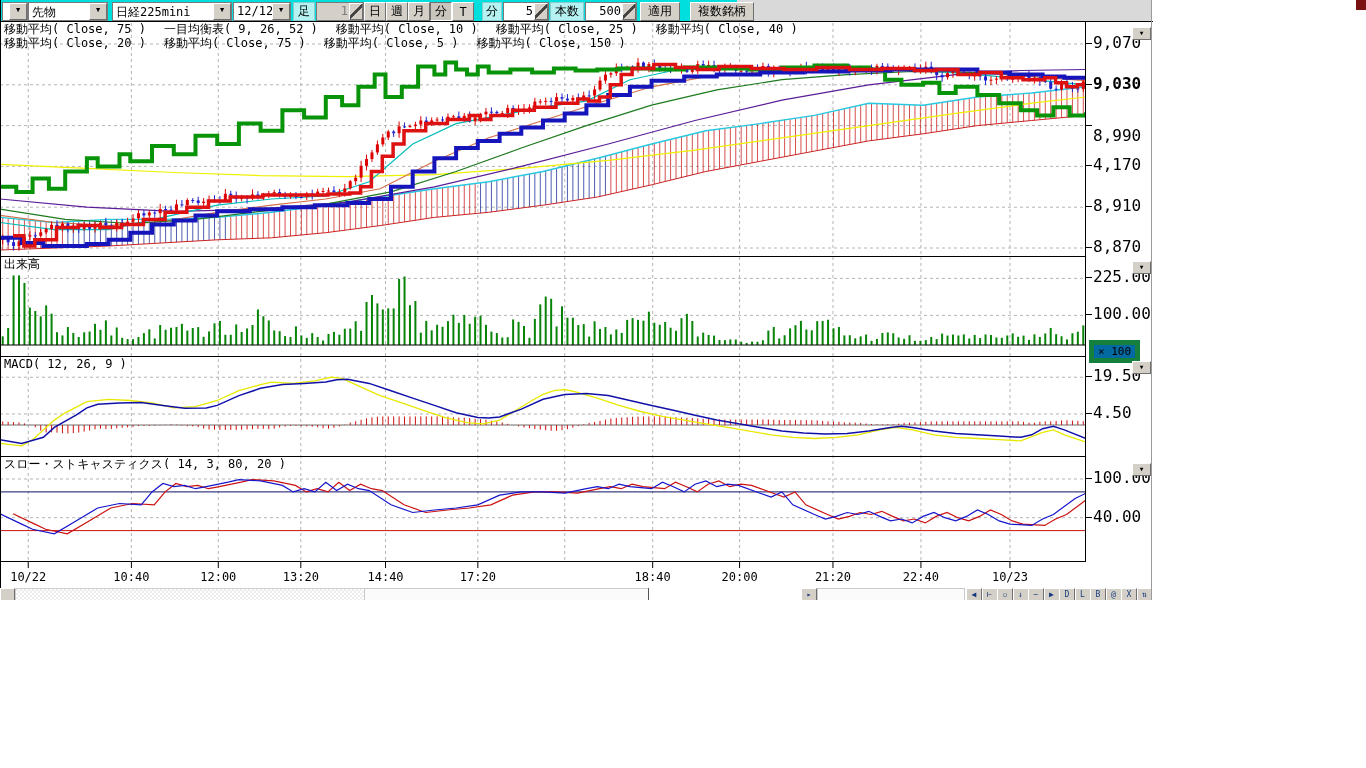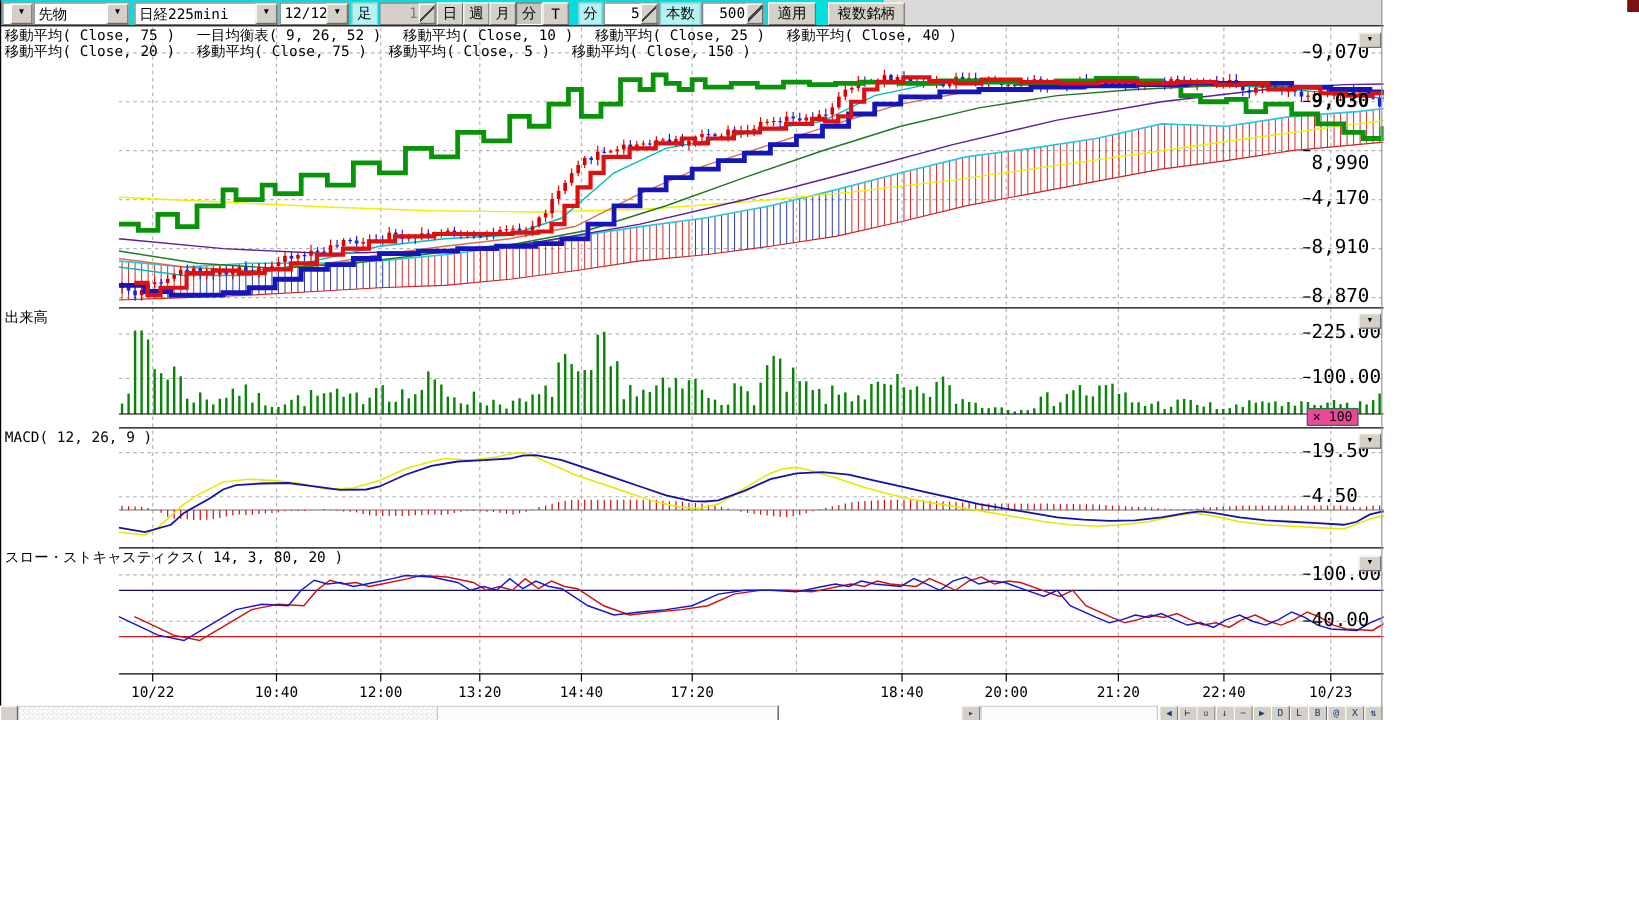--- a/index.html
+++ b/index.html
@@ -18,28 +18,28 @@
     font-size:12px;text-align:center;display:flex;align-items:center;justify-content:center;}
   .btn.pressed{border-color:#6f6f6f #fff #fff #6f6f6f;background:#c9c5bd;}
   .chip{position:absolute;top:2px;height:17px;background:#b6f2f2;border:1px solid #86cdd2;font-size:12px;
     display:flex;align-items:center;justify-content:center;}
   .spin{position:absolute;top:2px;height:17px;background:#fff;border:1px solid #7a7a7a;font-size:12px;}
   .spin .v{position:absolute;right:15px;top:1px;}
   .spin .sb{position:absolute;right:0;top:0;width:12px;height:15px;border:1px solid;border-color:#fff #6f6f6f #6f6f6f #fff;
     background:#d4d0c8 linear-gradient(135deg,transparent 44%,#444 44%,#444 56%,transparent 56%);}
   .spin.disabled{background:#d4d0c8;}
   .spin.disabled .v{color:#7c7c7c;}
-  #chart{position:absolute;left:0;top:21px;width:1284px;height:567px;border-top:1px solid #000;text-align:center;}
+  #chart{position:absolute;left:0;top:21px;width:1284px;height:567px;border-top:1px solid #000;}
   .legend{position:absolute;display:flex;gap:18px;font-size:12px;white-space:pre;z-index:5;line-height:13px;}
   .plabel{position:absolute;left:4px;font-size:12px;z-index:5;line-height:13px;}
   .axlab{position:absolute;left:1093px;font-size:16px;line-height:12px;white-space:nowrap;}
   .axtick{position:absolute;left:1086px;width:6px;height:1px;background:#000;}
   .axbtn{position:absolute;left:1132px;width:17px;height:11px;background:#d4d0c8;border:1px solid;
     border-color:#fff #6f6f6f #6f6f6f #fff;font-size:6px;line-height:10px;text-align:center;}
-  .mult{position:absolute;left:1089px;top:340px;height:13px;line-height:13px;border:1px solid #15803d;background:#ec4899;
+  .mult{position:absolute;left:1089px;top:340px;height:13px;line-height:13px;border:5px solid #15803d;background:#0369a1;
     font-size:11px;padding:0 4px;white-space:pre;}
   .strip{position:absolute;left:0;top:588px;width:1152px;height:12px;overflow:hidden;background:#fff;}
   .sb-btn{position:absolute;top:0;width:14px;height:16px;background:#d4d0c8;border:1px solid;
     border-color:#fff #6f6f6f #6f6f6f #fff;font-size:8px;color:#16397f;text-align:center;line-height:12px;}
   .sb-thumb{position:absolute;left:15px;top:0;width:348px;height:12px;
     background:repeating-conic-gradient(#ffffff 0% 25%, #ececec 0% 50%) 0 0/4px 4px;border:1px solid #cfcfcf;}
   .sb-track{position:absolute;top:0;height:11px;background:#fbfbfb;border:1px solid #c9c9c9;}
   .sb-sep{position:absolute;top:0;width:1px;height:12px;background:#555;}
   .tools{position:absolute;left:966px;top:0;height:16px;}
   .corner{position:absolute;left:1356px;top:0;width:10px;height:10px;background:#7a1212;}

